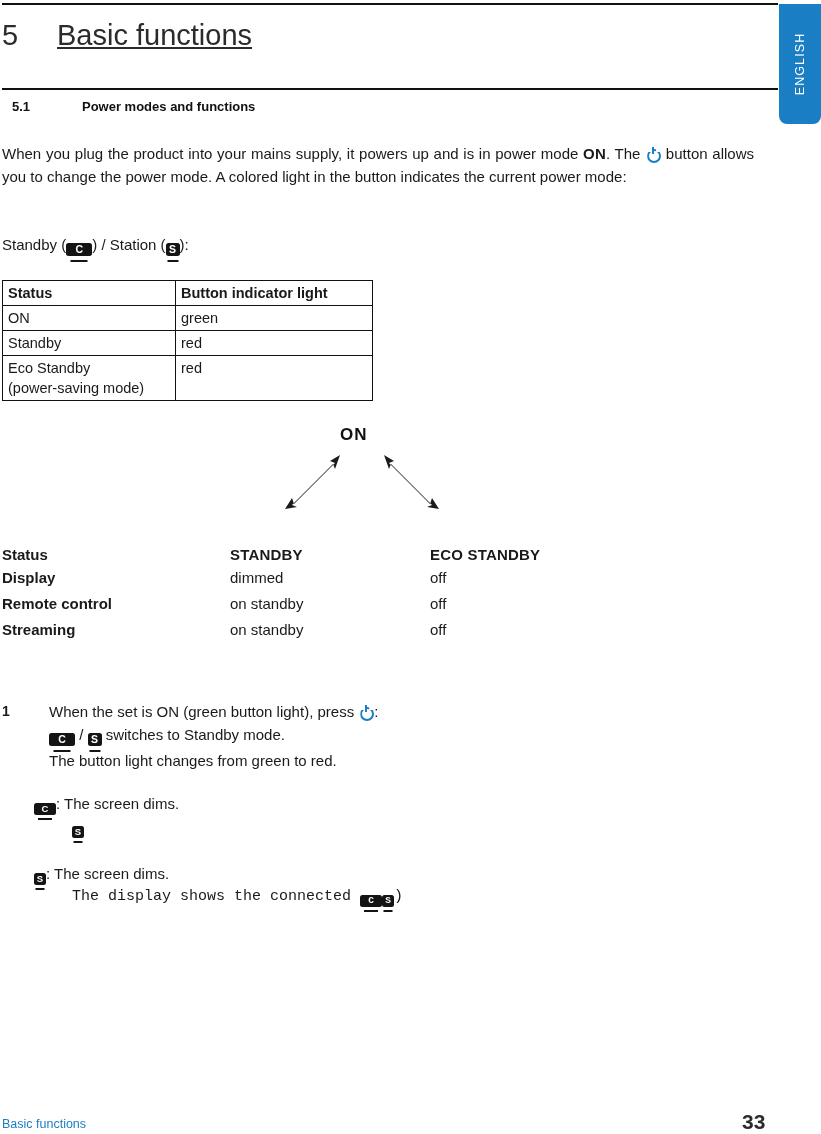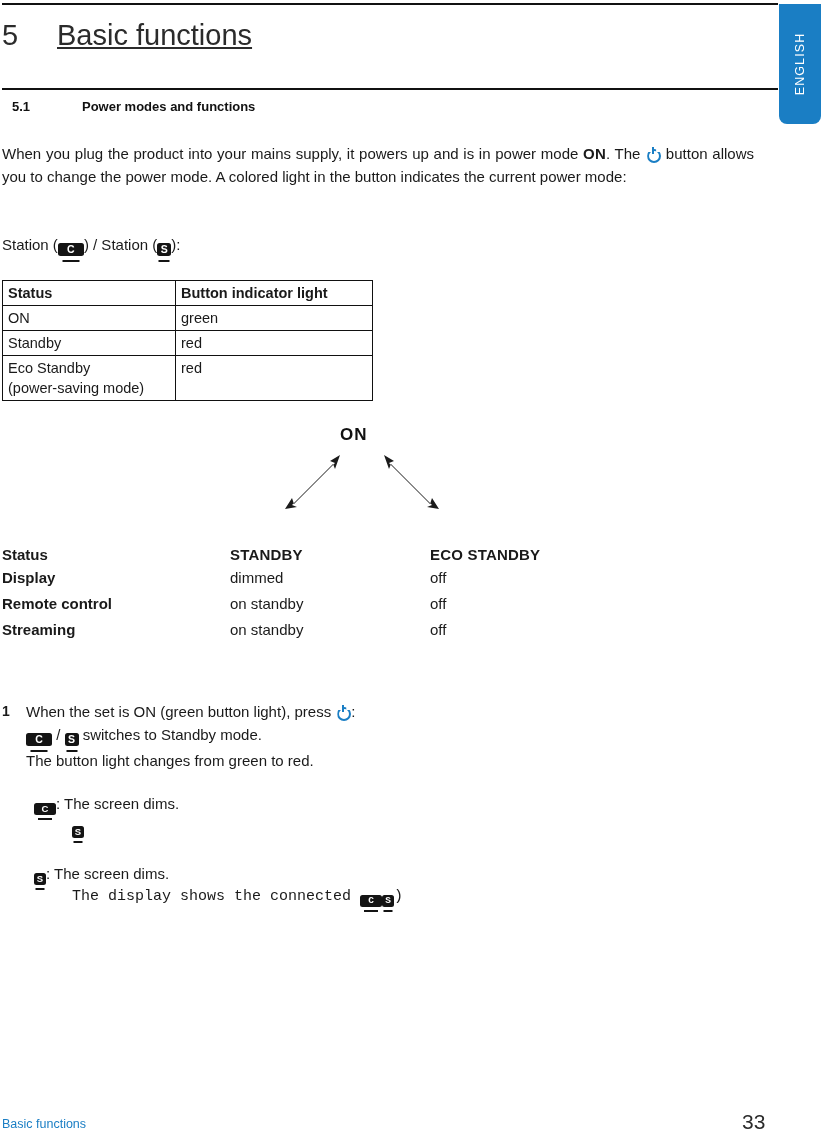--- a/index.html
+++ b/index.html
@@ -246,21 +246,21 @@
     font-size: 15px;
     line-height: 23px;
   }
   .step-num {
     position: absolute;
     left: 0;
     top: 0;
     font-weight: bold;
     font-size: 14px;
   }
-  .step-body { margin-left: 24px; }
+  .step-body { margin-left: 47px; }
 
   .sub {
     position: absolute;
     left: 34px;
     font-size: 15px;
     line-height: 23px;
     white-space: nowrap;
   }
   .sub-c { top: 792px; }
   .sub-c2 { top: 815px; left: 72px; }
@@ -274,21 +274,21 @@
     top: 1117px;
     font-size: 12.5px;
     color: #1a7ec4;
   }
   .footer-right {
     position: absolute;
     left: 742px;
     top: 1110px;
     font-size: 21px;
     color: #2b2b2b;
-    font-weight: 400;
+    font-weight: 700;
   }
 </style>
 </head>
 <body>
 
 <div class="page">
 
   <div class="lang-tab">
     <span class="lang-tab-text">ENGLISH</span>
   </div>
@@ -299,21 +299,21 @@
   <div class="chapter">
     <span class="num">5</span><span>Basic functions</span>
   </div>
 
   <div class="section">
     <span class="num">5.1</span><span>Power modes and functions</span>
   </div>
 
   <div class="para para-intro"><span>When you plug the product into your mains supply, it powers up and is in power mode </span><b class="tight">ON</b><span>. The </span><span class="pwr"></span><span> button allows you to change the power mode. A colored light in the button indicates the current power mode:</span></div>
 
-  <div class="para para-center"><span>Station (</span><span class="dev dev-c"><span class="screen">C</span><span class="stand"></span></span><span>) / Station (</span><span class="dev dev-s"><span class="screen">S</span><span class="stand"></span></span><span>):</span></div>
+  <div class="para para-center"><span>Standby (</span><span class="dev dev-c"><span class="screen">C</span><span class="stand"></span></span><span>) / Station (</span><span class="dev dev-s"><span class="screen">S</span><span class="stand"></span></span><span>):</span></div>
 
   <table class="status-table">
     <tbody>
         <tr>
       <th class="col-a">Status</th>
       <th>Button indicator light</th>
     </tr>
     <tr>
       <td class="col-a">ON</td>
       <td>green</td>

